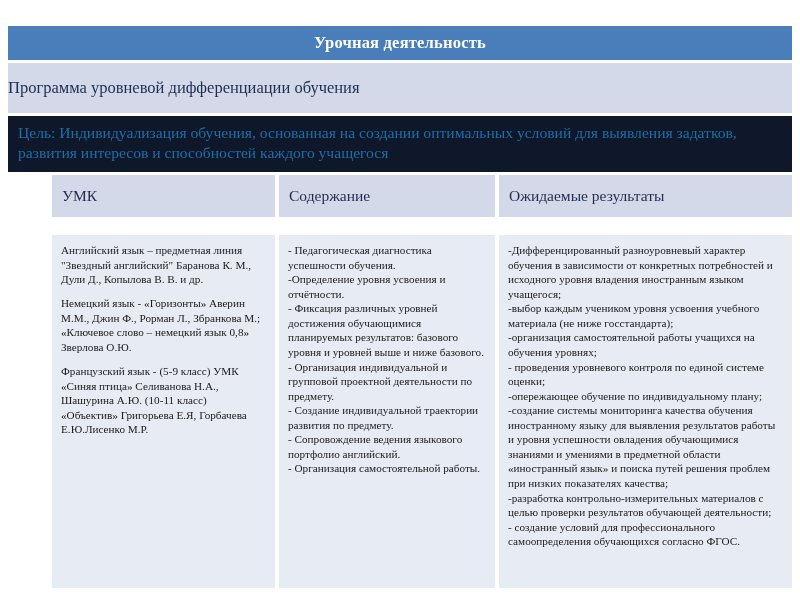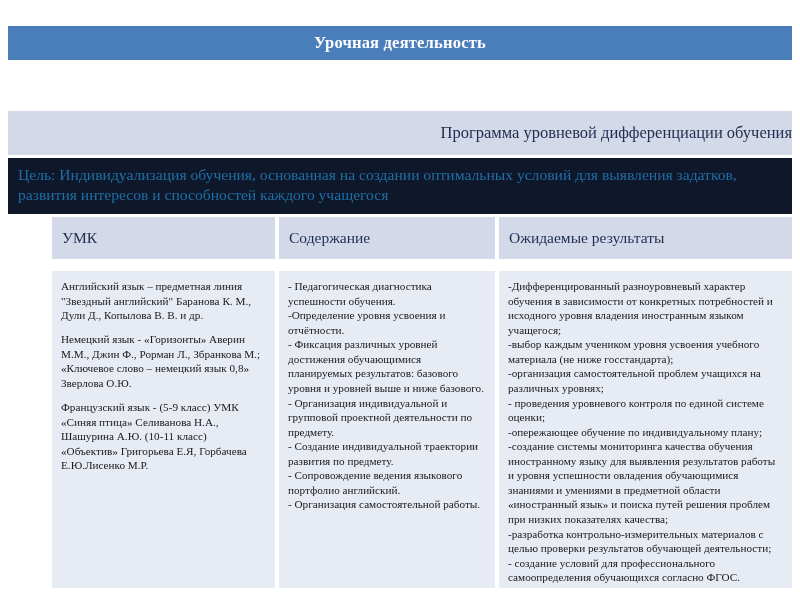--- a/index.html
+++ b/index.html
@@ -46,27 +46,26 @@
     letter-spacing: 0.2px;
     text-align: center;
   }
   .gap-row {
     height: 3px;
     background: #ffffff;
     flex: 0 0 auto;
   }
   
   .subtitle-band {
-    height: 44px;
+    height: 50px;
     background: #D3D9E8;
     display: flex;
     align-items: center;
-    justify-content: flex-end;
-    flex: 0 0 auto;
-    margin-top: 48px;
+    justify-content: flex-start;
+    flex: 0 0 auto;
   }
   .subtitle-text {
     color: #1F2D50;
     font-size: 16.5px;
     text-align: center;
   }
   
   .goal-band {
     min-height: 56px;
     background: #0f172a;
@@ -102,21 +101,21 @@
     display: flex;
     align-items: center;
     padding: 0 10px;
     box-sizing: border-box;
   }
   .tbody {
     display: flex;
     flex: 1 1 auto;
     background: #ffffff;
     min-height: 0;
-    margin-top: 12px;
+    margin-top: 18px;
   }
   .td {
     background: #E7EBF3;
     color: #1A1A1A;
     font-size: 11.2px;
     line-height: 1.30;
     padding: 8px 9px 6px 9px;
     box-sizing: border-box;
     overflow: hidden;
   }
@@ -179,21 +178,21 @@
             <div class="para">- Фиксация различных уровней достижения обучающимися планируемых результатов: базового уровня и уровней выше и ниже базового.</div>
             <div class="para">- Организация индивидуальной и групповой  проектной деятельности по предмету.</div>
             <div class="para">- Создание индивидуальной траектории развития по предмету.</div>
             <div class="para">- Сопровождение ведения языкового портфолио английский.</div>
             <div class="para">- Организация самостоятельной работы.</div>
           </div>
         <div class="col-sep"></div>
         <div class="td col-3">
             <div class="para">-Дифференцированный разноуровневый характер обучения в зависимости от конкретных потребностей и исходного уровня владения иностранным языком учащегося;</div>
             <div class="para">-выбор каждым учеником уровня усвоения учебного материала  (не ниже госстандарта);</div>
-            <div class="para">-организация самостоятельной проблем учащихся на различных уровнях;</div>
+            <div class="para">-организация самостоятельной работы учащихся на обучения уровнях;</div>
             <div class="para">- проведения уровневого контроля по единой системе оценки;</div>
             <div class="para">-опережающее обучение по индивидуальному плану;</div>
             <div class="para"> -создание системы мониторинга качества обучения иностранному языку для выявления результатов работы и уровня успешности овладения обучающимися знаниями и умениями в предметной области «иностранный язык» и поиска путей решения проблем при низких показателях качества;</div>
             <div class="para">-разработка контрольно-измерительных материалов с целью проверки результатов обучающей деятельности;</div>
             <div class="para">- создание условий для профессионального самоопределения обучающихся согласно ФГОС.</div>
           </div>
       </div>
 
     </div>
   </div>

